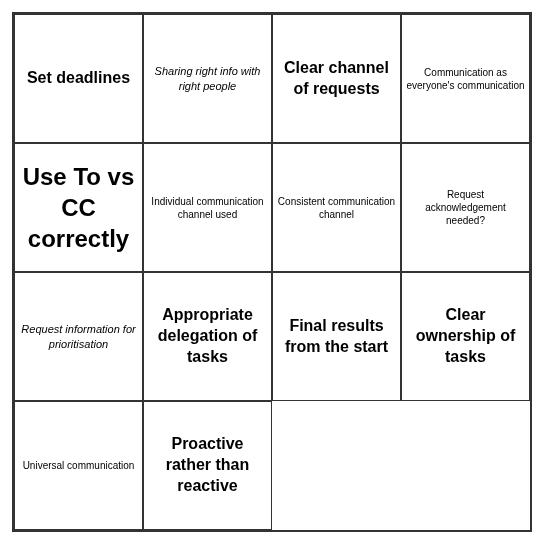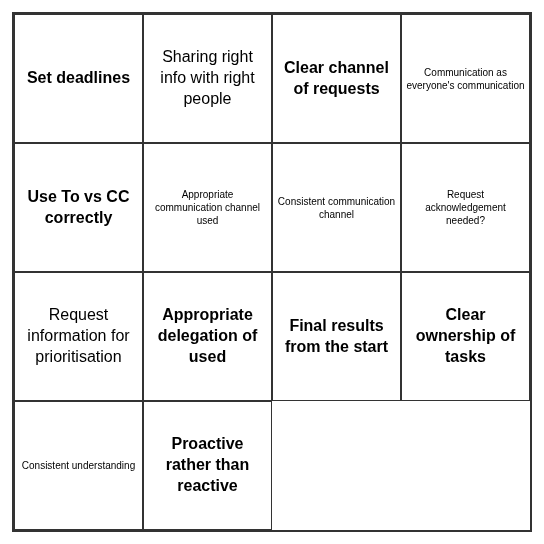--- a/index.html
+++ b/index.html
@@ -27,23 +27,23 @@
       justify-content: center;
       text-align: center;
       padding: 4px;
       background: #fff;
     }
     .cell span {
       display: block;
       line-height: 1.3;
     }
     .cell.small span { font-size: 10px; }
-    .cell.medium span { font-size: 16px; }
+    .cell.medium span { font-size: 11px; font-style: italic; }
     .cell.large span { font-size: 16px; font-weight: bold; }
-    .cell.xlarge span { font-size: 16px; font-weight: bold; }
+    .cell.xlarge span { font-size: 24px; font-weight: bold; }
   </style>
 </head>
 <body>
 
 <div class="bingo-grid">
     <div class="cell large">
       <span>Set deadlines</span>
     </div>
     <div class="cell medium">
       <span>Sharing right info with right people</span>
@@ -51,39 +51,39 @@
     <div class="cell large">
       <span>Clear channel of requests</span>
     </div>
     <div class="cell small">
       <span>Communication as everyone's communication</span>
     </div>
     <div class="cell xlarge">
       <span>Use To vs CC correctly</span>
     </div>
     <div class="cell small">
-      <span>Appropriate communication channel used</span>
+      <span>Individual communication channel used</span>
     </div>
     <div class="cell small">
       <span>Consistent communication channel</span>
     </div>
     <div class="cell small">
       <span>Request acknowledgement needed?</span>
     </div>
     <div class="cell medium">
       <span>Request information for prioritisation</span>
     </div>
     <div class="cell large">
-      <span>Appropriate delegation of used</span>
+      <span>Appropriate delegation of tasks</span>
     </div>
     <div class="cell large">
       <span>Final results from the start</span>
     </div>
     <div class="cell large">
       <span>Clear ownership of tasks</span>
     </div>
     <div class="cell small">
-      <span>Consistent understanding</span>
+      <span>Universal communication</span>
     </div>
     <div class="cell large">
       <span>Proactive rather than reactive</span>
     </div>
   </div>
 
 </body></html>

